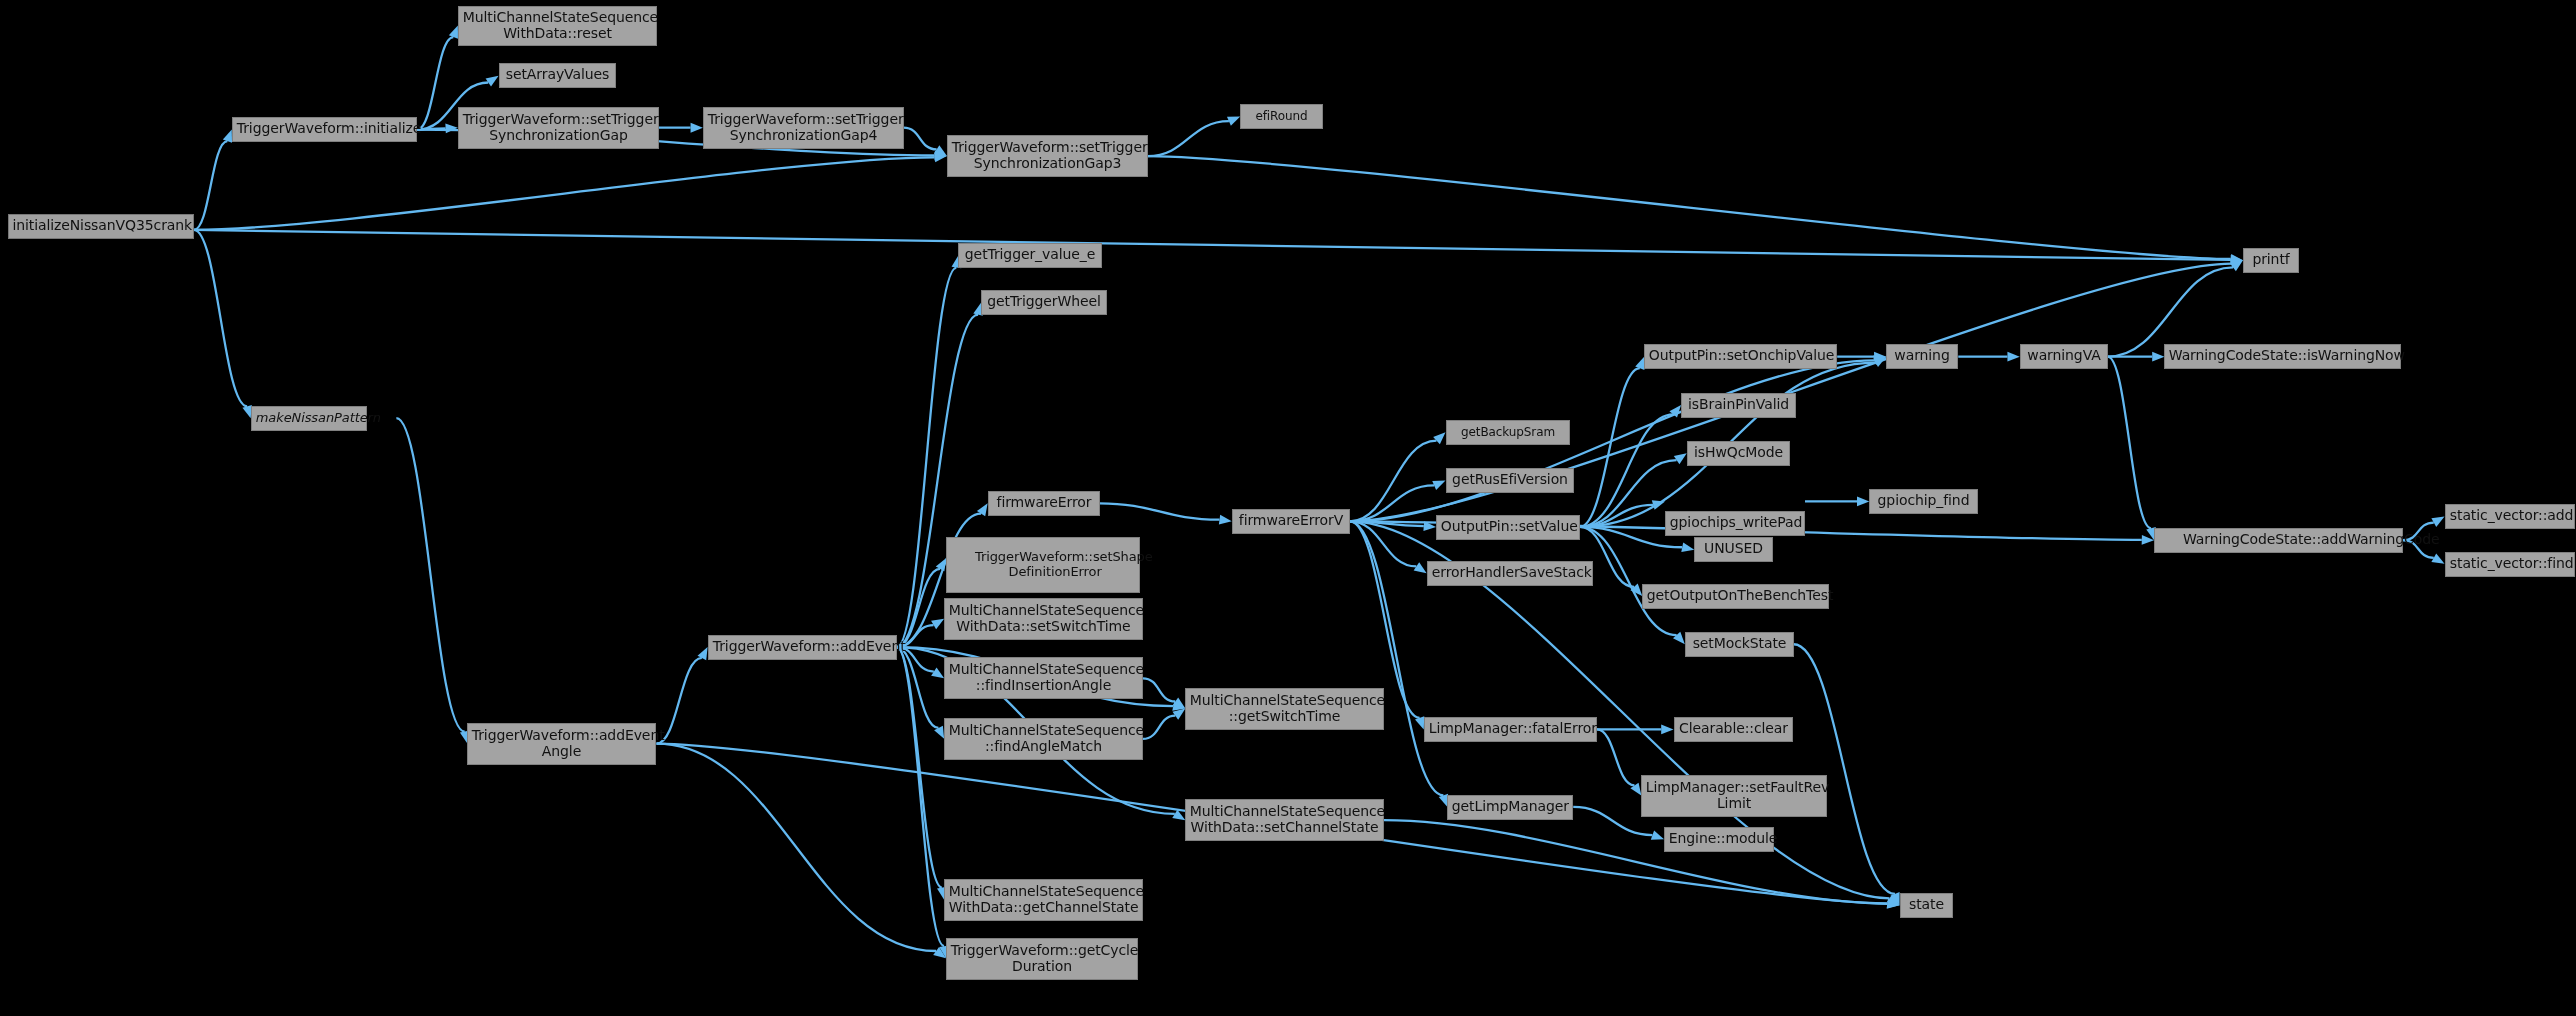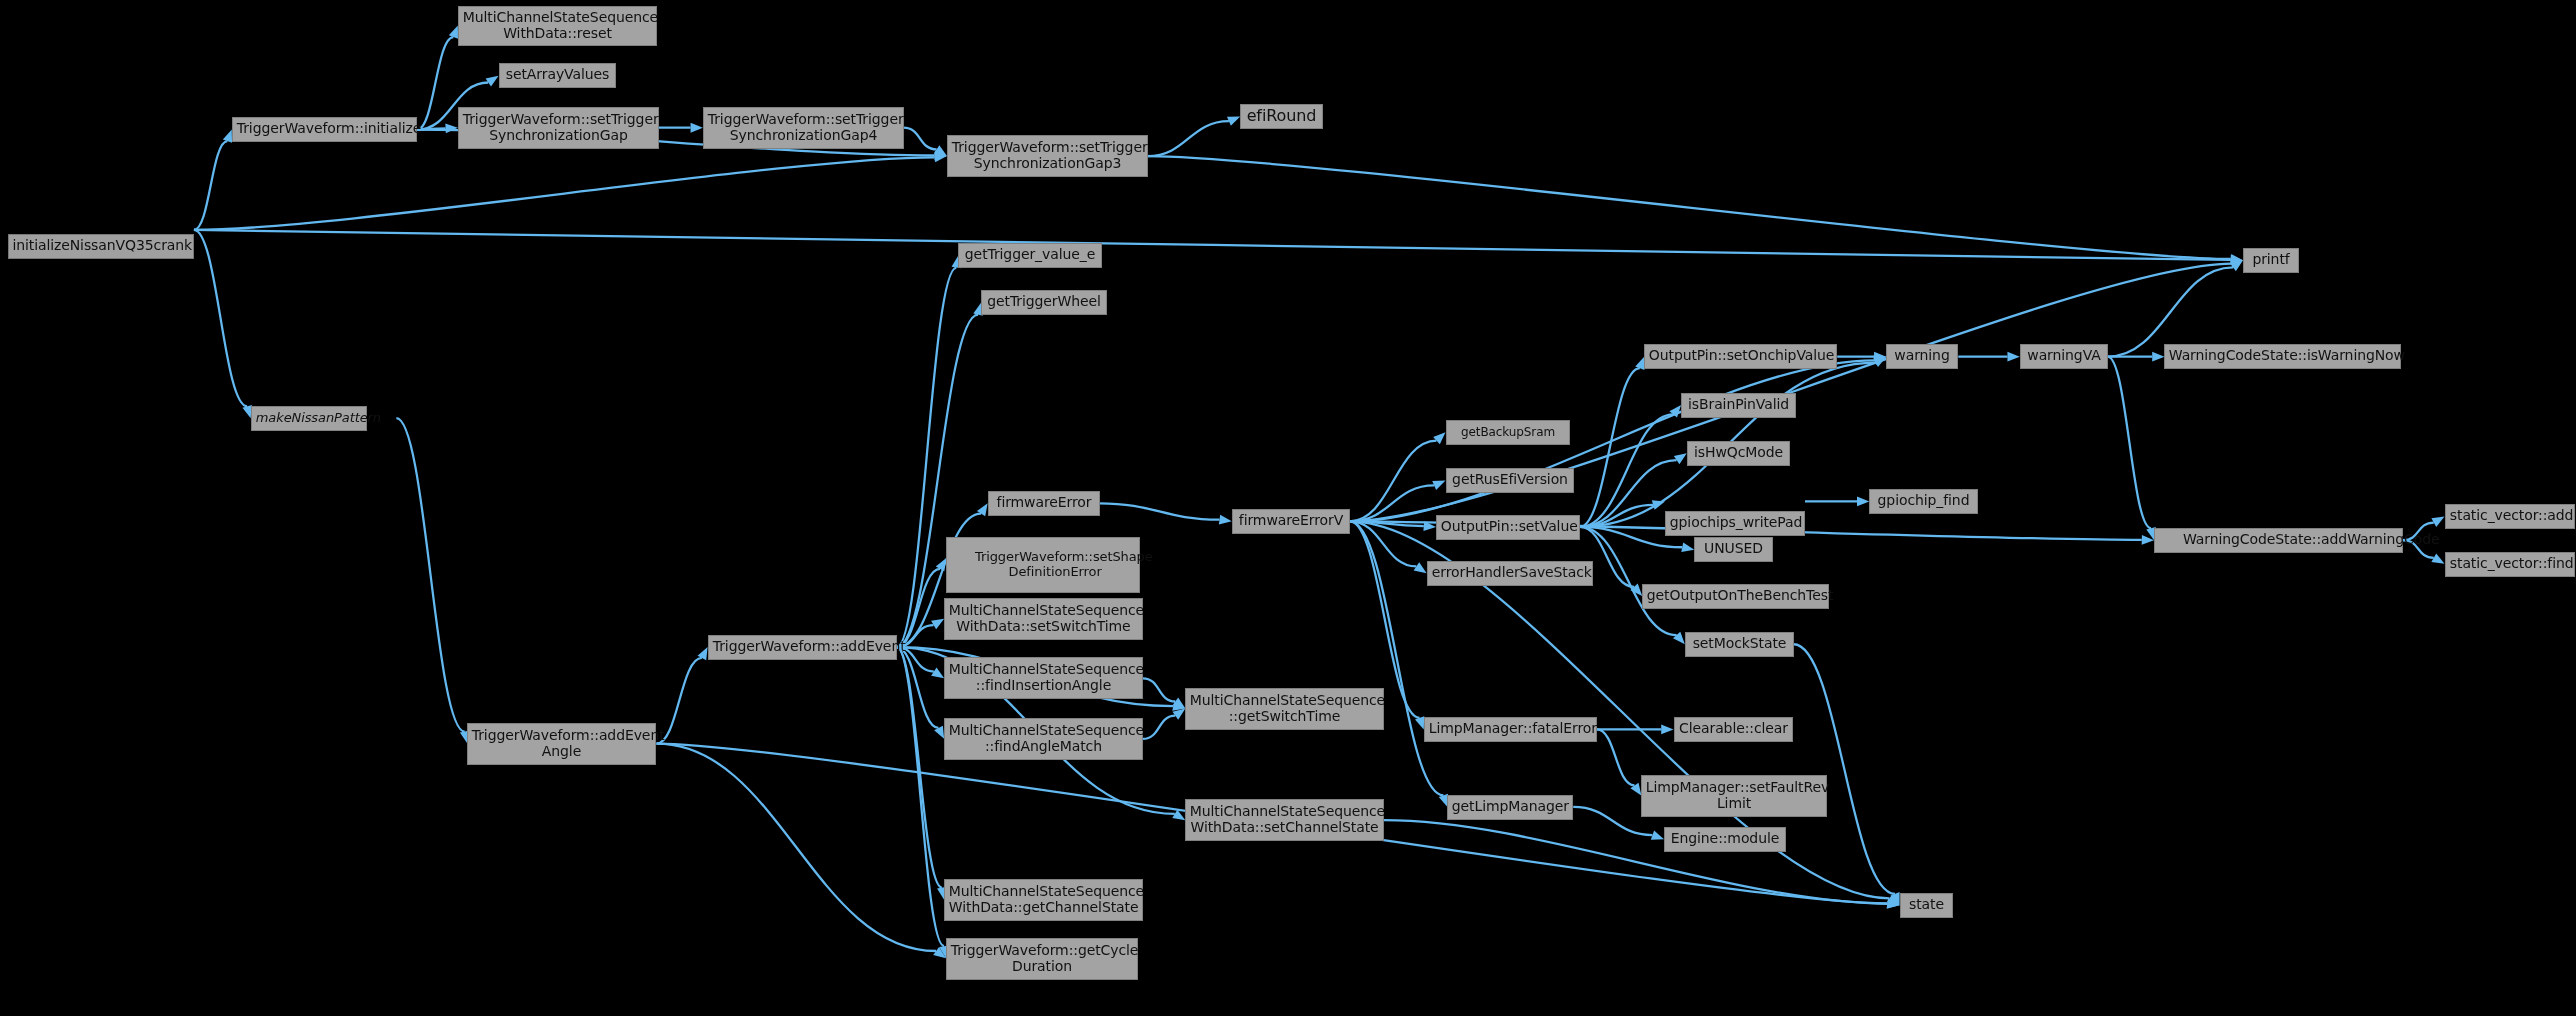--- a/index.html
+++ b/index.html
@@ -134,42 +134,42 @@
       <path d="M 1688 771 C 1722.02 771, 1721.98 771, 1756 771" fill="none" stroke="#63b8f0" stroke-width="2.4"></path>
       <polygon points="1769,771 1756,776.2 1756,765.8" fill="#63b8f0"></polygon>
       <path d="M 1688 771 C 1707.74 771, 1708.0133555575078 830.2071252984158, 1727.7533555575078 830.2071252984158" fill="none" stroke="#63b8f0" stroke-width="2.4"></path>
       <polygon points="1735,841 1723.4362056768741,833.1057830754127 1732.0705054381415,827.308467521419" fill="#63b8f0"></polygon>
       <path d="M 1663 853 C 1703.32 853, 1706.4258460729043 882.6599871508203, 1746.7458460729042 882.6599871508203" fill="none" stroke="#63b8f0" stroke-width="2.4"></path>
       <polygon points="1759,887 1745.0098409332322,887.5616487216586 1748.4818512125762,877.7583255799819" fill="#63b8f0"></polygon>
       <path d="M 1896 681 C 1943.04 681, 1956.0717815216794 944.9540330355672, 2003.1117815216794 944.9540330355672" fill="none" stroke="#63b8f0" stroke-width="2.4"></path>
       <polygon points="2008,957 1998.2933947359063,946.9093204268954 2007.9301683074525,942.9987456442391" fill="#63b8f0"></polygon>
     </svg>
   <div id="node-layer">
-      <div class="node root" style="left: 7.6px; top: 234px; width: 186px; height: 24.6px; font-size: 14px;">
+      <div class="node root" style="left: 7.6px; top: 214px; width: 186px; height: 24.6px; font-size: 14px;">
         <span>initializeNissanVQ35crank</span>
       </div>
       <div class="node" style="left: 232px; top: 117px; width: 185px; height: 24.6px; font-size: 14px;">
         <span>TriggerWaveform::initialize</span>
       </div>
       <div class="node" style="left: 458px; top: 5.7px; width: 199px; height: 40px; font-size: 14px;">
         <span>MultiChannelStateSequence<br>WithData::reset</span>
       </div>
       <div class="node" style="left: 499px; top: 63px; width: 117px; height: 24.6px; font-size: 14px;">
         <span>setArrayValues</span>
       </div>
       <div class="node" style="left: 458px; top: 107px; width: 201px; height: 42px; font-size: 14px;">
         <span>TriggerWaveform::setTrigger<br>SynchronizationGap</span>
       </div>
       <div class="node" style="left: 703px; top: 107px; width: 201px; height: 42px; font-size: 14px;">
         <span>TriggerWaveform::setTrigger<br>SynchronizationGap4</span>
       </div>
       <div class="node" style="left: 947px; top: 135px; width: 201px; height: 42px; font-size: 14px;">
         <span>TriggerWaveform::setTrigger<br>SynchronizationGap3</span>
       </div>
-      <div class="node" style="left: 1240px; top: 104px; width: 83px; height: 24.6px; font-size: 16px;">
+      <div class="node" style="left: 1240px; top: 104px; width: 83px; height: 24.6px; font-size: 12px;">
         <span>efiRound</span>
       </div>
       <div class="node" style="left: 2243px; top: 248px; width: 56px; height: 24.6px; font-size: 14px;">
         <span>printf</span>
       </div>
       <div class="node" style="left: 251px; top: 406px; width: 116px; height: 24.6px; font-size: 13px; font-style: italic;">
         <span>makeNissanPattern</span>
       </div>
       <div class="node" style="left: 958px; top: 243px; width: 144px; height: 24.6px; font-size: 14px;">
         <span>getTrigger_value_e</span>
@@ -272,21 +272,21 @@
       </div>
       <div class="node" style="left: 1674px; top: 717px; width: 119px; height: 24.6px; font-size: 14px;">
         <span>Clearable::clear</span>
       </div>
       <div class="node" style="left: 1641px; top: 775px; width: 186px; height: 42px; font-size: 14px; text-align: center;">
         <span>LimpManager::setFaultRev<br>Limit</span>
       </div>
       <div class="node" style="left: 1447px; top: 795px; width: 126px; height: 24.6px; font-size: 14px;">
         <span>getLimpManager</span>
       </div>
-      <div class="node" style="left: 1664px; top: 827px; width: 122px; height: 24.6px; font-size: 14px;">
+      <div class="node" style="left: 1664px; top: 827px; width: 110px; height: 24.6px; font-size: 14px;">
         <span>Engine::module</span>
       </div>
       <div class="node" style="left: 1900px; top: 893px; width: 53px; height: 24.6px; font-size: 14px;">
         <span>state</span>
       </div>
     </div>
 </div>
 
 
 </body></html>

